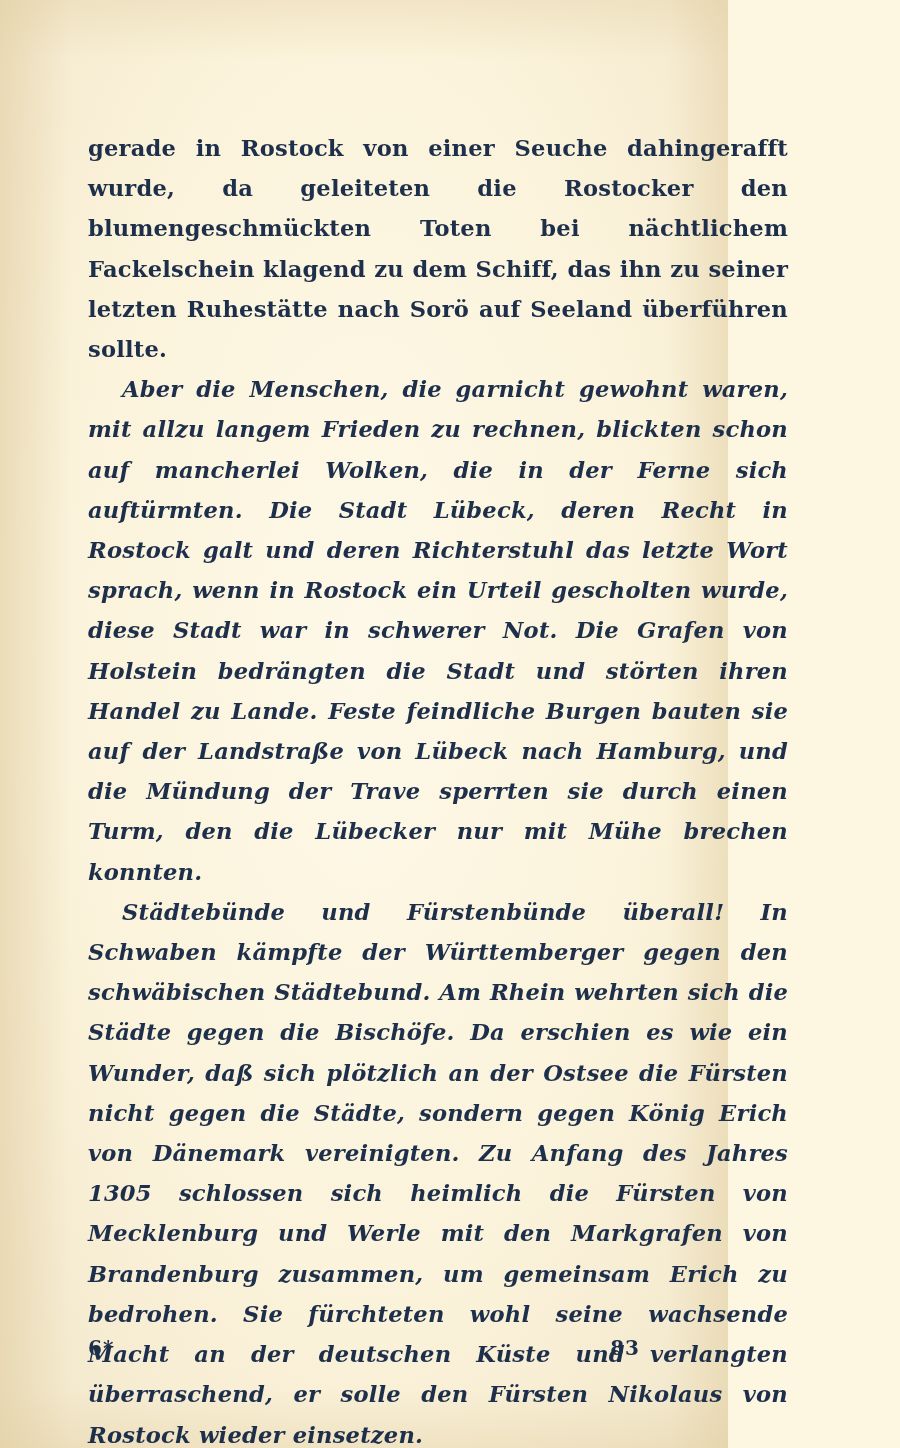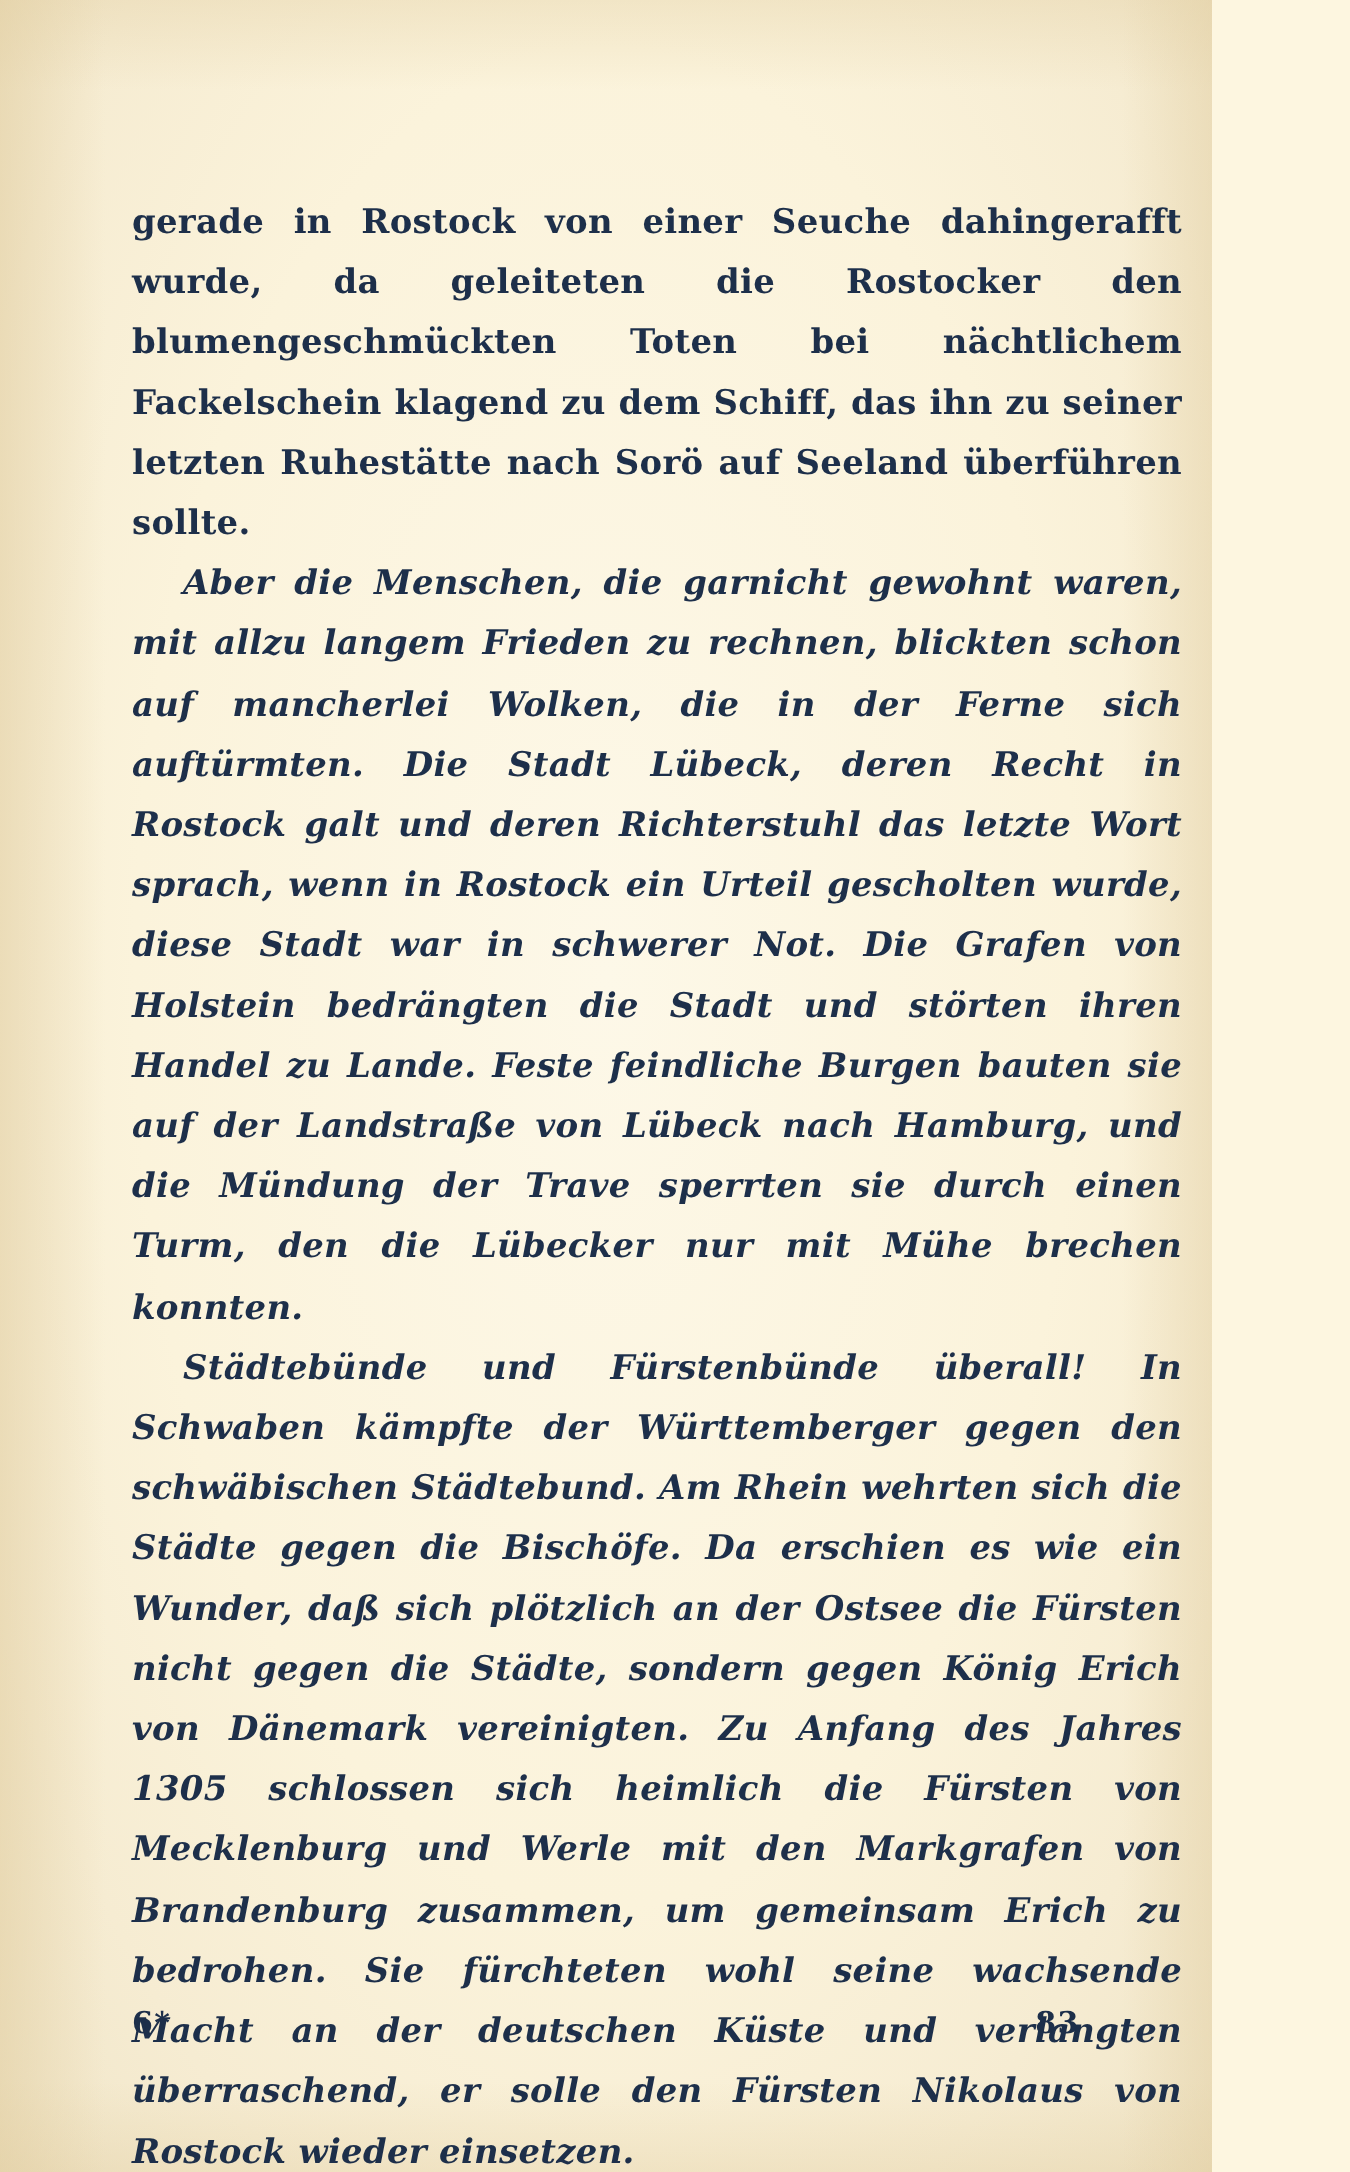--- a/index.html
+++ b/index.html
@@ -8,21 +8,21 @@
   }
   body {
     width: 900px;
     height: 1448px;
     background: #fdf6e0;
     font-family: "DejaVu Serif", serif;
     overflow: hidden;
   }
   .page {
     position: relative;
-    width: 808px;
+    width: 728px;
     height: 1448px;
     box-sizing: border-box;
     background:
       radial-gradient(ellipse at 50% 45%, #fdf8e8 0%, #fbf3db 55%, #f6ecd2 80%, #f0e5c8 100%);
   }
   
   .page::before {
     content: "";
     position: absolute;
     inset: 0;

